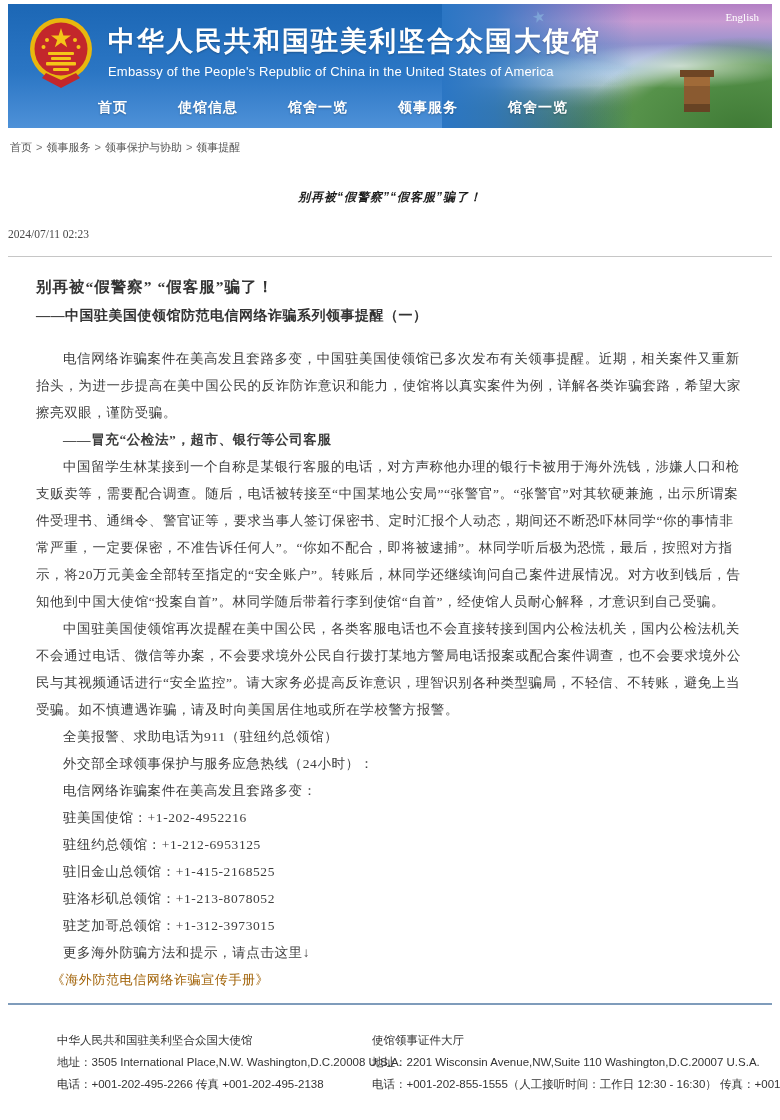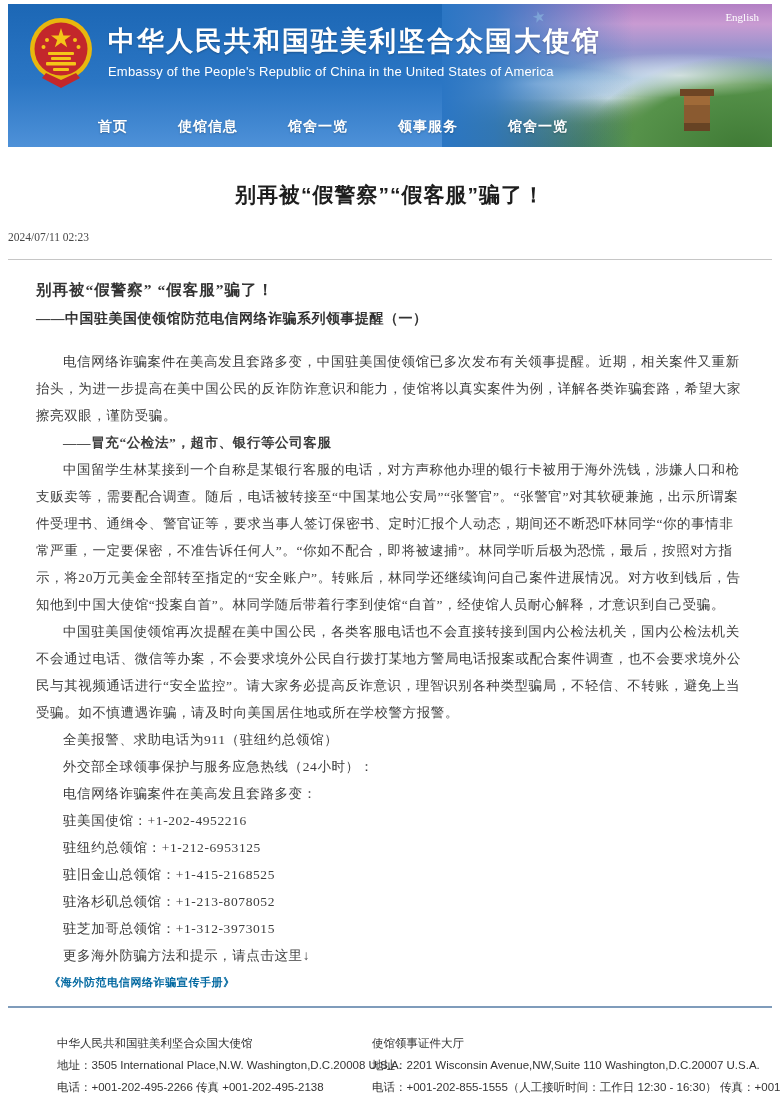--- a/index.html
+++ b/index.html
@@ -1,21 +1,21 @@
 <!DOCTYPE html>
 <html><head>
 <meta charset="utf-8">
 <style>
   * { margin:0; padding:0; box-sizing:border-box; }
   html,body { width:780px; background:#ffffff; }
   body { height:1120px; overflow:hidden; font-family:"Liberation Sans","DejaVu Sans",sans-serif; }
   .page { margin:4px 8px 0 8px; width:764px; }
 
   
-  .banner { position:relative; height:143px; overflow:hidden;
+  .banner { position:relative; height:124px; overflow:hidden;
     background:linear-gradient(180deg,#1c67b5 0%,#2b76c4 55%,#4e91d8 100%); }
   .banner-art { position:absolute; top:0; right:0; width:330px; height:100%;
     background:
       radial-gradient(140px 26px at 28% 56%, rgba(255,255,255,.80), transparent 70%),
       radial-gradient(170px 32px at 72% 50%, rgba(255,255,255,.65), transparent 70%),
       radial-gradient(210px 120px at 92% 102%, #3f7a35 0%, #56924a 55%, transparent 78%),
       radial-gradient(150px 90px at 55% 108%, #4c8340 0%, transparent 72%),
       radial-gradient(230px 150px at 14% 118%, #57724d 0%, transparent 72%),
       linear-gradient(180deg,#b27fc4 0%,#c99bd2 14%,#9693cd 32%,#8fb3d3 52%,#dfe9ea 66%,#6f975d 84%,#48763c 100%); }
   .banner-art .tower { position:absolute; right:62px; bottom:16px; width:26px; height:36px;
@@ -35,35 +35,35 @@
   .nav { position:absolute; left:90px; bottom:11px; z-index:4; display:flex; gap:50px; }
   .nav a { color:#ffffff; font-size:14px; font-weight:bold; text-decoration:none; letter-spacing:1px;
     text-shadow:0 1px 2px rgba(0,0,0,.25); }
 
   
   .breadcrumb { margin:12px 0 0 2px; font-size:11px; color:#555; }
   .breadcrumb span { cursor:pointer; }
   .breadcrumb .sep { margin:0 4px; color:#777; cursor:default; }
 
   
-  .page-title { margin-top:34px; text-align:center; font-size:21px; font-weight:bold; color:#1d1d1d; letter-spacing:1px; }
+  .page-title { margin-top:34px; text-align:center; font-size:12px; font-weight:bold; color:#1d1d1d; letter-spacing:1px;font-style:italic; }
   .date { margin-top:22px; text-align:left; font-size:11.5px; color:#474747;
     font-family:"Liberation Serif","DejaVu Serif",serif; }
   .rule { margin-top:16px; border:none; border-top:1px solid #c6c6c6; }
 
   
   .article { padding:0 28px; font-family:"Liberation Serif","DejaVu Serif",serif; color:#3d3d3d; }
   .c-title { margin-top:20px; font-size:15.5px; font-weight:bold; color:#333; letter-spacing:1px; }
   .c-sub { margin-top:9px; text-align:left; font-size:14px; font-weight:bold; color:#333; letter-spacing:.5px; }
   .body-text { margin-top:20px; }
   .para { font-size:13.5px; line-height:27px; letter-spacing:.6px; text-indent:2em; }
   .para.plain { text-indent:0; }
   .para.bold { font-weight:bold; }
-  .doc-link { display:block; font-size:11px; line-height:27px; letter-spacing:.6px; text-indent:1.2em;
-    color:#0369a1; text-decoration:none; cursor:pointer;font-weight:bold; }
+  .doc-link { display:block; font-size:13px; line-height:27px; letter-spacing:.6px; text-indent:1.2em;
+    color:#a16207; text-decoration:none; cursor:pointer; }
 
   
   .footer-sep { margin-top:10px; border-top:2px solid #7f9cbb; }
   .footer { display:flex; padding:24px 0 0 49px; font-size:11.5px; color:#333; line-height:22px; }
   .footer .col-left { width:315px; flex:0 0 auto; }
   .footer .col-right { flex:1; }
   .footer div { white-space:nowrap; }
 </style>
 </head>
 <body>
@@ -99,20 +99,21 @@
     </div>
     <nav class="nav">
         <a class="">首页</a>
         <a class="">使馆信息</a>
         <a class="">馆舍一览</a>
         <a class="">领事服务</a>
         <a class="">馆舍一览</a>
       </nav>
   </header>
 
+  <div class="breadcrumb"><span class="">首页</span><span class="sep">&gt;</span><span class="">领事服务</span><span class="sep">&gt;</span><span class="">领事保护与协助</span><span class="sep">&gt;</span><span class="">领事提醒</span></div>
 
   <h2 class="page-title">别再被“假警察”“假客服”骗了！</h2>
   <div class="date">2024/07/11 02:23</div>
   <hr class="rule">
 
   <article class="article">
     <h3 class="c-title">别再被“假警察” “假客服”骗了！</h3>
     <h4 class="c-sub">——中国驻美国使领馆防范电信网络诈骗系列领事提醒（一）</h4>
     <div class="body-text">
         <p class="para">电信网络诈骗案件在美高发且套路多变，中国驻美国使领馆已多次发布有关领事提醒。近期，相关案件又重新抬头，为进一步提高在美中国公民的反诈防诈意识和能力，使馆将以真实案件为例，详解各类诈骗套路，希望大家擦亮双眼，谨防受骗。</p>

